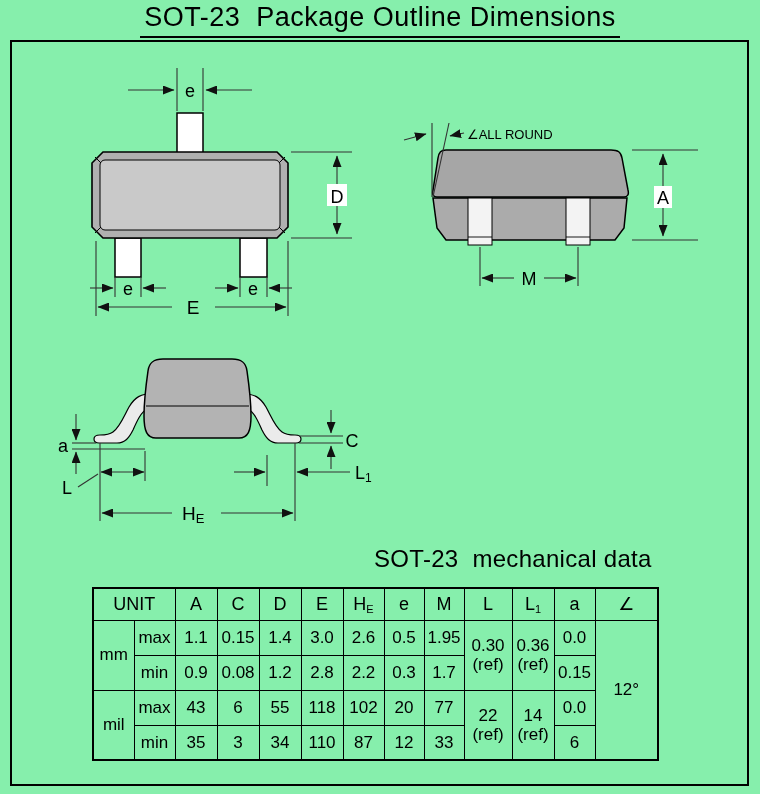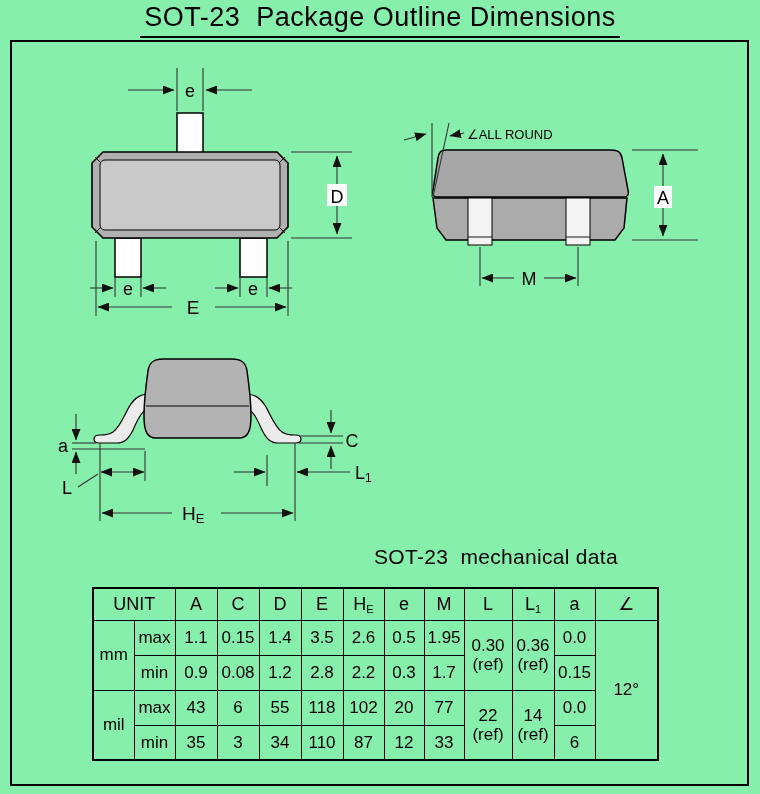--- a/index.html
+++ b/index.html
@@ -6,21 +6,21 @@
   .page{position:relative;width:760px;height:794px;background:#86efac;overflow:hidden;
         font-family:"Liberation Sans",sans-serif;color:#000;}
   .title{position:absolute;top:2px;left:0;width:100%;text-align:center;
          font-size:27px;letter-spacing:.5px;white-space:pre;}
   .title span{display:inline-block;border-bottom:2.5px solid #000;padding:0 4px 3px 4px;}
   .frame{position:absolute;left:10px;top:40px;width:735px;height:742px;border:2px solid #000;}
   svg.drawings{position:absolute;left:0;top:0;width:760px;height:794px;}
   svg text{font-family:"Liberation Sans",sans-serif;fill:#000;}
   .dimtxt{font-size:18px;}
   .dimtxt-sm{font-size:13px;}
-  .table-title{position:absolute;left:374px;top:545px;font-size:21px;letter-spacing:.3px;white-space:pre;}
+  .table-title{position:absolute;left:374px;top:545px;font-size:24px;letter-spacing:.3px;white-space:pre;}
   table.mech{position:absolute;left:92px;top:587px;border-collapse:collapse;
              border:2.5px solid #000;table-layout:fixed;text-align:center;font-size:17px;}
   table.mech th,table.mech td{border:1.5px solid #000;font-weight:normal;padding:0;line-height:1.12;}
   table.mech tr.hdr{height:32px;}
   table.mech tr{height:35px;}
   table.mech .hdr th{font-size:18px;}
   .sub{font-size:11px;vertical-align:-3px;}
   .refcell div{font-size:17px;}
   .dimline{stroke:#333;stroke-width:1.1;fill:none;}
 </style>
@@ -202,21 +202,21 @@
       <th><span>L</span><span class="sub">1</span></th>
       <th>a</th>
       <th>∠</th>
     </tr>
     <tr>
       <td rowspan="2">mm</td>
       <td>max</td>
       <td>1.1</td>
       <td>0.15</td>
       <td>1.4</td>
-      <td>3.5</td>
+      <td>3.0</td>
       <td>2.6</td>
       <td>0.5</td>
       <td>1.95</td>
       <td rowspan="2" class="refcell">
             <div>0.30</div>
             <div>(ref)</div>
           </td>
       <td rowspan="2" class="refcell">
             <div>0.36</div>
             <div>(ref)</div>

